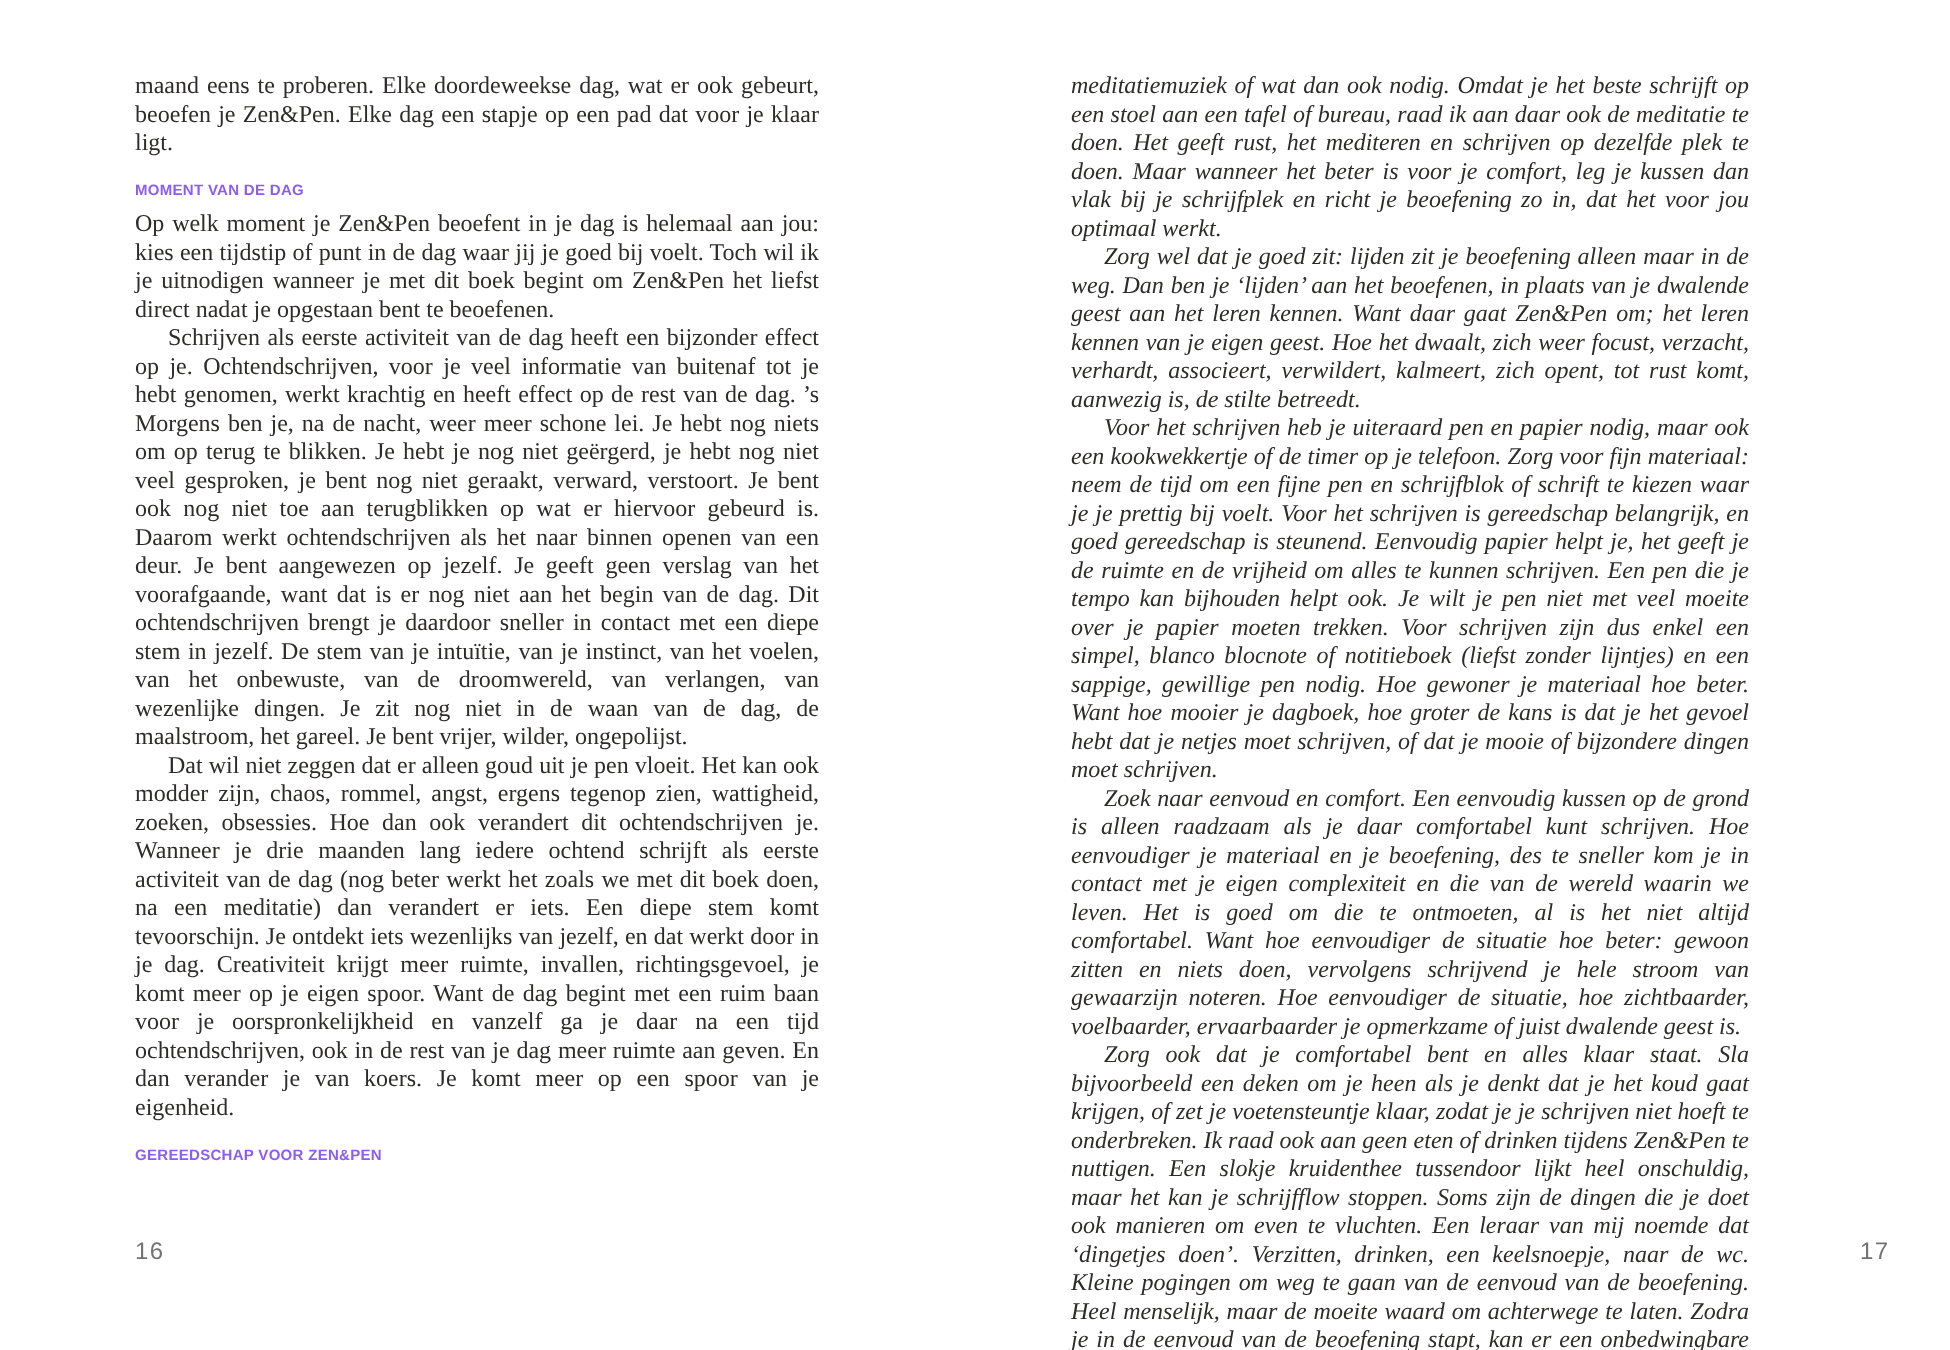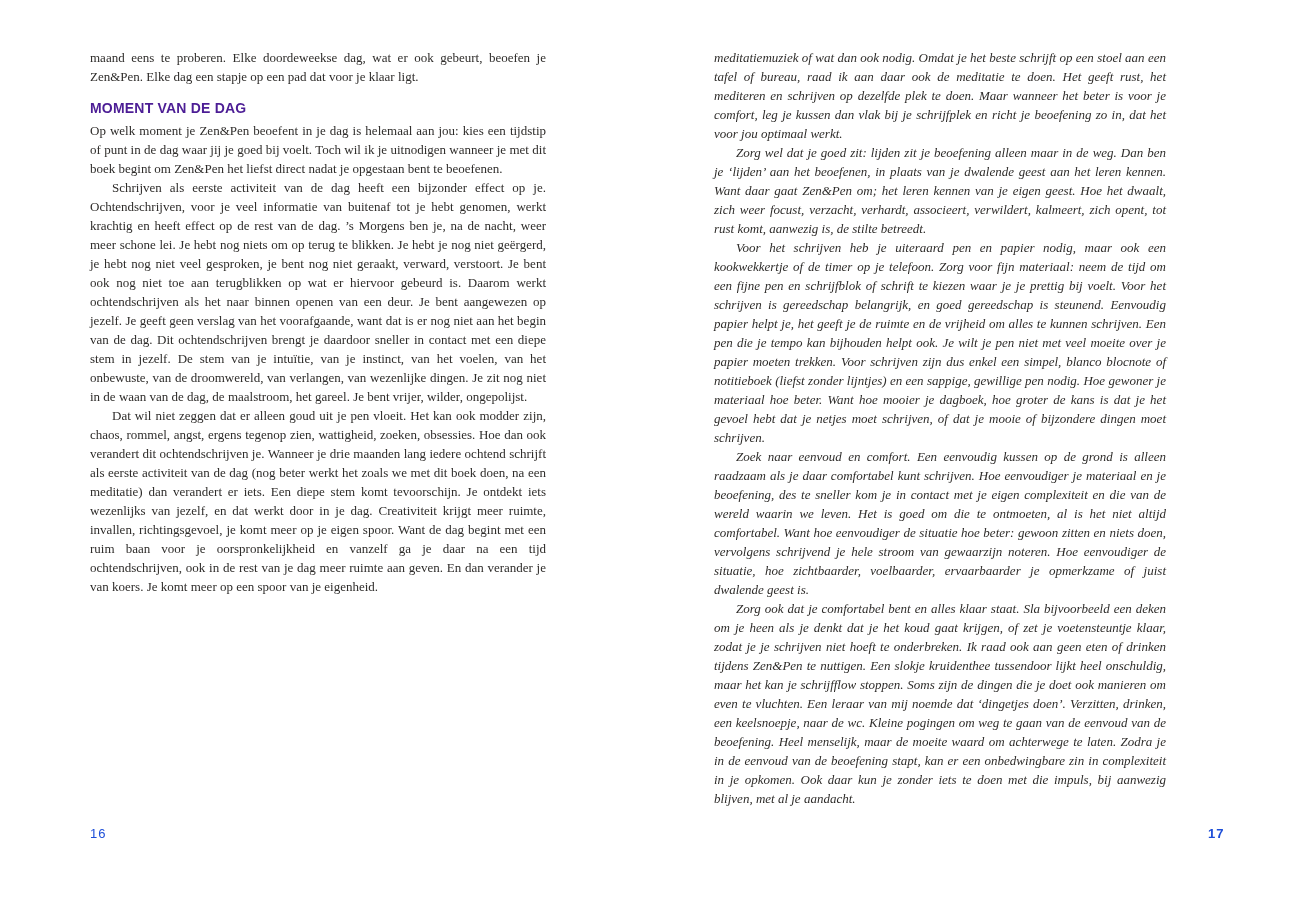--- a/index.html
+++ b/index.html
@@ -17,61 +17,62 @@
   .page {
     position: absolute;
     top: 48px;
   }
   .page.left  { left: 90px;  width: 456px; }
   .page.right { left: 714px; width: 452px; font-style: italic; }
 
   .page p {
     margin: 0;
     font-family: "Liberation Serif", "DejaVu Serif", serif;
-    font-size: 13px;
+    font-size: 16px;
     line-height: 19px;
     color: #2e2c2a;
     text-align: justify;
   }
   .page p.indent { text-indent: 22px; }
 
   .page h2 {
     margin: 13px 0 3px 0;
     font-family: "Liberation Sans", "DejaVu Sans", sans-serif;
     font-weight: bold;
-    font-size: 14px;
+    font-size: 10px;
     line-height: 19px;
     letter-spacing: 0.2px;
-    color: #4c1d95;
+    color: #8b5cf6;
   }
 
   .pagenum {
     position: absolute;
     top: 826px;
     font-family: "Liberation Sans", "DejaVu Sans", sans-serif;
-    font-size: 13px;
+    font-size: 16px;
     letter-spacing: 1px;
-    color: #1d4ed8;
+    color: #737373;
   }
   .pagenum.num-left  { left: 90px; }
-  .pagenum.num-right { left: 1208px; font-weight: bold; }
+  .pagenum.num-right { left: 1240px; }
 </style>
 </head>
 <body>
 
 <div class="spread">
 
   <div class="page left">
     <p>maand eens te proberen. Elke doordeweekse dag, wat er ook gebeurt, beoefen je Zen&amp;Pen. Elke dag een stapje op een pad dat voor je klaar ligt.</p>
 
     <h2>MOMENT VAN DE DAG</h2>
     <p>Op welk moment je Zen&amp;Pen beoefent in je dag is helemaal aan jou: kies een tijdstip of punt in de dag waar jij je goed bij voelt. Toch wil ik je uitnodigen wanneer je met dit boek begint om Zen&amp;Pen het liefst direct nadat je opgestaan bent te beoefenen.</p>
     <p class="indent">Schrijven als eerste activiteit van de dag heeft een bijzonder effect op je. Ochtendschrijven, voor je veel informatie van buitenaf tot je hebt genomen, werkt krachtig en heeft effect op de rest van de dag. ’s Morgens ben je, na de nacht, weer meer schone lei. Je hebt nog niets om op terug te blikken. Je hebt je nog niet geërgerd, je hebt nog niet veel gesproken, je bent nog niet geraakt, verward, verstoort. Je bent ook nog niet toe aan terugblikken op wat er hiervoor gebeurd is. Daarom werkt ochtendschrijven als het naar binnen openen van een deur. Je bent aangewezen op jezelf. Je geeft geen verslag van het voorafgaande, want dat is er nog niet aan het begin van de dag. Dit ochtendschrijven brengt je daardoor sneller in contact met een diepe stem in jezelf. De stem van je intuïtie, van je instinct, van het voelen, van het onbewuste, van de droomwereld, van verlangen, van wezenlijke dingen. Je zit nog niet in de waan van de dag, de maalstroom, het gareel. Je bent vrijer, wilder, ongepolijst.</p>
     <p class="indent">Dat wil niet zeggen dat er alleen goud uit je pen vloeit. Het kan ook modder zijn, chaos, rommel, angst, ergens tegenop zien, wattigheid, zoeken, obsessies. Hoe dan ook verandert dit ochtendschrijven je. Wanneer je drie maanden lang iedere ochtend schrijft als eerste activiteit van de dag (nog beter werkt het zoals we met dit boek doen, na een meditatie) dan verandert er iets. Een diepe stem komt tevoorschijn. Je ontdekt iets wezenlijks van jezelf, en dat werkt door in je dag. Creativiteit krijgt meer ruimte, invallen, richtingsgevoel, je komt meer op je eigen spoor. Want de dag begint met een ruim baan voor je oorspronkelijkheid en vanzelf ga je daar na een tijd ochtendschrijven, ook in de rest van je dag meer ruimte aan geven. En dan verander je van koers. Je komt meer op een spoor van je eigenheid.</p>
 
+    <h2>GEREEDSCHAP VOOR ZEN&amp;PEN</h2>
   </div>
 
   <div class="page right">
     <p>meditatiemuziek of wat dan ook nodig. Omdat je het beste schrijft op een stoel aan een tafel of bureau, raad ik aan daar ook de meditatie te doen. Het geeft rust, het mediteren en schrijven op dezelfde plek te doen. Maar wanneer het beter is voor je comfort, leg je kussen dan vlak bij je schrijfplek en richt je beoefening zo in, dat het voor jou optimaal werkt.</p>
     <p class="indent">Zorg wel dat je goed zit: lijden zit je beoefening alleen maar in de weg. Dan ben je ‘lijden’ aan het beoefenen, in plaats van je dwalende geest aan het leren kennen. Want daar gaat Zen&amp;Pen om; het leren kennen van je eigen geest. Hoe het dwaalt, zich weer focust, verzacht, verhardt, associeert, verwildert, kalmeert, zich opent, tot rust komt, aanwezig is, de stilte betreedt.</p>
     <p class="indent">Voor het schrijven heb je uiteraard pen en papier nodig, maar ook een kookwekkertje of de timer op je telefoon. Zorg voor fijn materiaal: neem de tijd om een fijne pen en schrijfblok of schrift te kiezen waar je je prettig bij voelt. Voor het schrijven is gereedschap belangrijk, en goed gereedschap is steunend. Eenvoudig papier helpt je, het geeft je de ruimte en de vrijheid om alles te kunnen schrijven. Een pen die je tempo kan bijhouden helpt ook. Je wilt je pen niet met veel moeite over je papier moeten trekken. Voor schrijven zijn dus enkel een simpel, blanco blocnote of notitieboek (liefst zonder lijntjes) en een sappige, gewillige pen nodig. Hoe gewoner je materiaal hoe beter. Want hoe mooier je dagboek, hoe groter de kans is dat je het gevoel hebt dat je netjes moet schrijven, of dat je mooie of bijzondere dingen moet schrijven.</p>
     <p class="indent">Zoek naar eenvoud en comfort. Een eenvoudig kussen op de grond is alleen raadzaam als je daar comfortabel kunt schrijven. Hoe eenvoudiger je materiaal en je beoefening, des te sneller kom je in contact met je eigen complexiteit en die van de wereld waarin we leven. Het is goed om die te ontmoeten, al is het niet altijd comfortabel. Want hoe eenvoudiger de situatie hoe beter: gewoon zitten en niets doen, vervolgens schrijvend je hele stroom van gewaarzijn noteren. Hoe eenvoudiger de situatie, hoe zichtbaarder, voelbaarder, ervaarbaarder je opmerkzame of juist dwalende geest is.</p>
     <p class="indent">Zorg ook dat je comfortabel bent en alles klaar staat. Sla bijvoorbeeld een deken om je heen als je denkt dat je het koud gaat krijgen, of zet je voetensteuntje klaar, zodat je je schrijven niet hoeft te onderbreken. Ik raad ook aan geen eten of drinken tijdens Zen&amp;Pen te nuttigen. Een slokje kruidenthee tussendoor lijkt heel onschuldig, maar het kan je schrijfflow stoppen. Soms zijn de dingen die je doet ook manieren om even te vluchten. Een leraar van mij noemde dat ‘dingetjes doen’. Verzitten, drinken, een keelsnoepje, naar de wc. Kleine pogingen om weg te gaan van de eenvoud van de beoefening. Heel menselijk, maar de moeite waard om achterwege te laten. Zodra je in de eenvoud van de beoefening stapt, kan er een onbedwingbare zin in complexiteit in je opkomen. Ook daar kun je zonder iets te doen met die impuls, bij aanwezig blijven, met al je aandacht.</p>
   </div>
 

